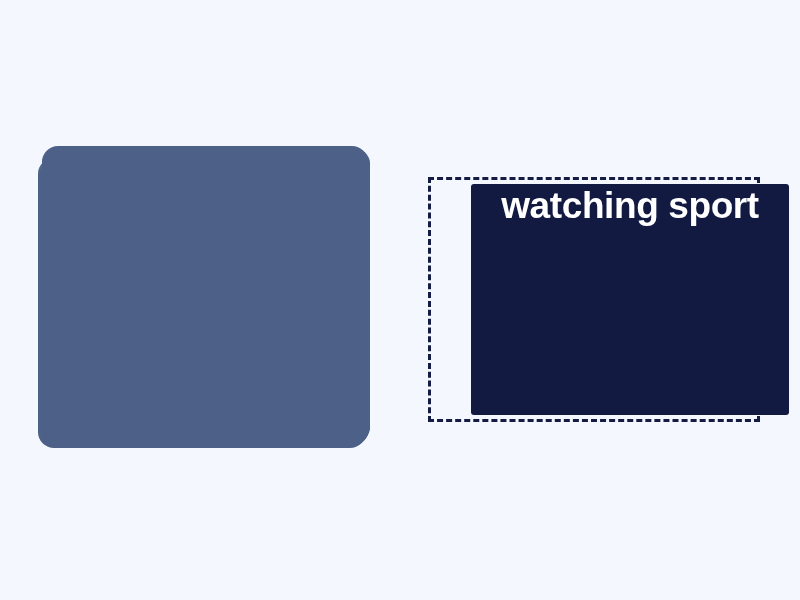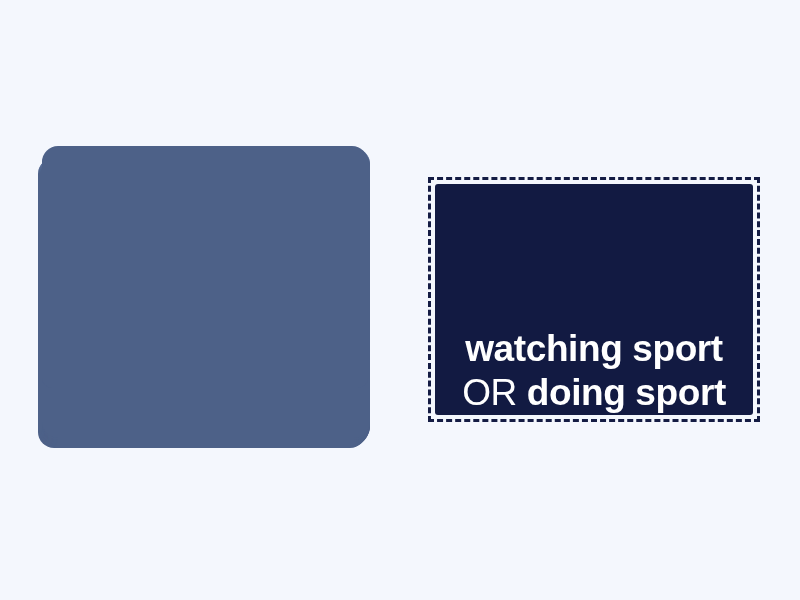--- a/index.html
+++ b/index.html
@@ -70,21 +70,22 @@
 
   #answer-inner {
     width: 100%;
     height: 100%;
     box-sizing: border-box;
     background: #121a42;
     border-radius: 3px;
     display: flex;
     flex-direction: column;
     align-items: center;
-    justify-content: flex-end;
+    justify-content: flex-start;
+    margin-left: 36px;
   }
 
   .answer-line {
     color: #ffffff;
     font-family: "Liberation Sans", sans-serif;
     font-size: 37px;
     font-weight: 700;
     line-height: 44px;
     letter-spacing: -0.4px;
     white-space: nowrap;
@@ -110,19 +111,16 @@
     <div class="deck-layer sheet" style="top:6px;  left:2px;"></div>
     <div class="deck-layer sheet" style="top:5px;  left:2px;"></div>
     <div class="deck-layer sheet" style="top:4px;  left:2px;"></div>
     <div class="deck-layer sheet" style="top:2px;  left:2px;"></div>
     <div class="deck-layer face"></div>
   </div>
 
   <div id="answer-card">
     <div id="answer-inner">
       <div class="answer-line">watching sport</div>
-      <div class="answer-line">
-        <span class="lw">OR</span><span> </span><span>doing sport</span>
-      </div>
     </div>
   </div>
 
 </div>
 
 </body></html>

